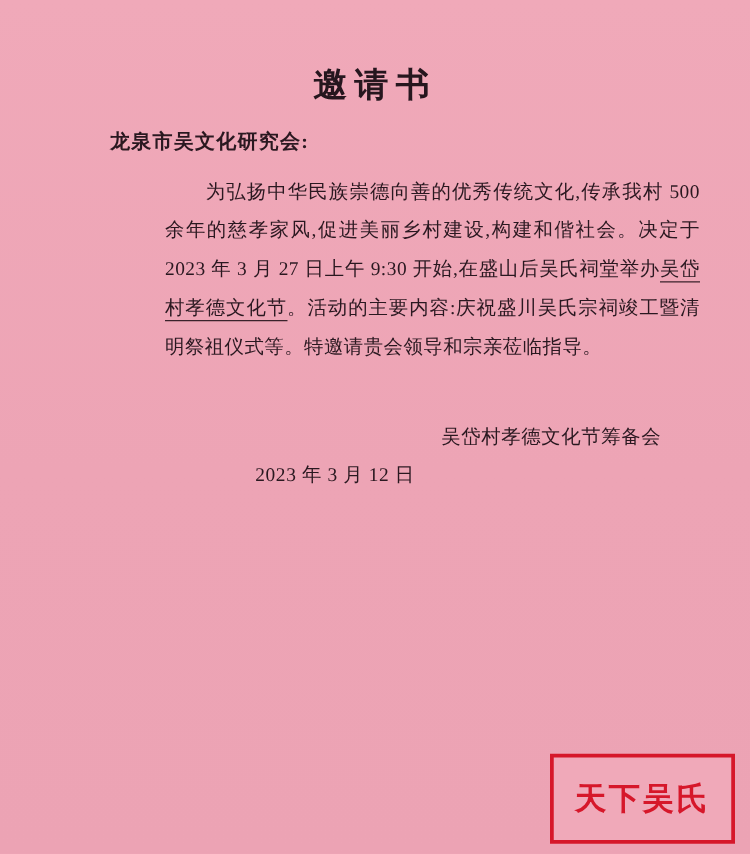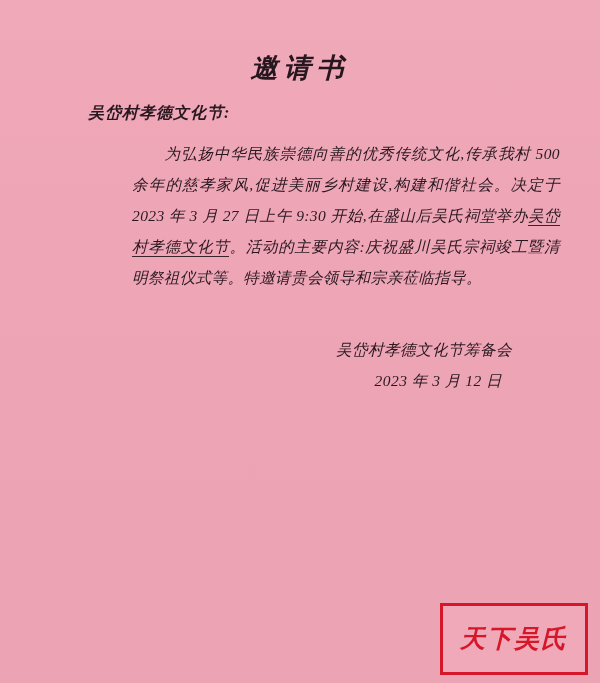--- a/index.html
+++ b/index.html
@@ -12,21 +12,20 @@
     background: #efa8b8;
     font-family: "Liberation Serif", "DejaVu Serif", serif;
     color: #2b1a22;
     position: relative;
     overflow: hidden;
   }
   .page {
     position: absolute;
     inset: 0;
     background: linear-gradient(180deg, #f0a9b9 0%, #eda4b5 55%, #eca3b4 100%);
-    font-style: italic;
   }
   .doc-title {
     position: absolute;
     top: 50px;
     left: 0;
     width: 100%;
     text-align: center;
     font-size: 27px;
     letter-spacing: 6px;
     font-weight: 700;
@@ -59,31 +58,32 @@
     display: inline-block;
     width: 32px;
   }
   .underline {
     border-bottom: 1px solid #3a222b;
     padding-bottom: 1px;
   }
   .signature {
     position: absolute;
     top: 334px;
-    left: 0;
+    left: 17px;
     width: 512px;
     text-align: right;
     font-size: 15.5px;
     line-height: 31px;
     letter-spacing: 0.5px;
     color: #2a1820;
   }
   .sig-line2 {
     display: block;
     padding-right: 10px;
+    text-align: center;
   }
   .stamp {
     position: absolute;
     right: 12px;
     bottom: 8px;
     width: 148px;
     height: 72px;
     border: 3px solid #d6172a;
     box-sizing: border-box;
     background: #f0a9b9;
@@ -110,21 +110,21 @@
     font-family: "Liberation Sans", sans-serif;
   }
 </style>
 </head>
 <body>
 
 <div class="page">
 
   <div class="doc-title">邀请书</div>
 
-  <div class="salutation">吴岱村孝德文化节:</div>
+  <div class="salutation">龙泉市吴文化研究会:</div>
 
   <div class="body-text"><span class="indent"></span><span>为弘扬中华民族崇德向善的优秀传统文化,传承我村 500 余年的慈孝家风,促进美丽乡村建设,构建和偕社会。决定于 2023 年 3 月 27 日上午 9:30 开始,在盛山后吴氏祠堂举办</span><span class="underline">吴岱村孝德文化节</span><span>。活动的主要内容:庆祝盛川吴氏宗祠竣工暨清明祭祖仪式等。特邀请贵会领导和宗亲莅临指导。</span></div>
 
   <div class="signature">
     <span>吴岱村孝德文化节筹备会</span>
     <span class="sig-line2">2023 年 3 月 12 日</span>
   </div>
 
   <div class="stamp">
     <div class="stamp-cn">天下吴氏</div>

